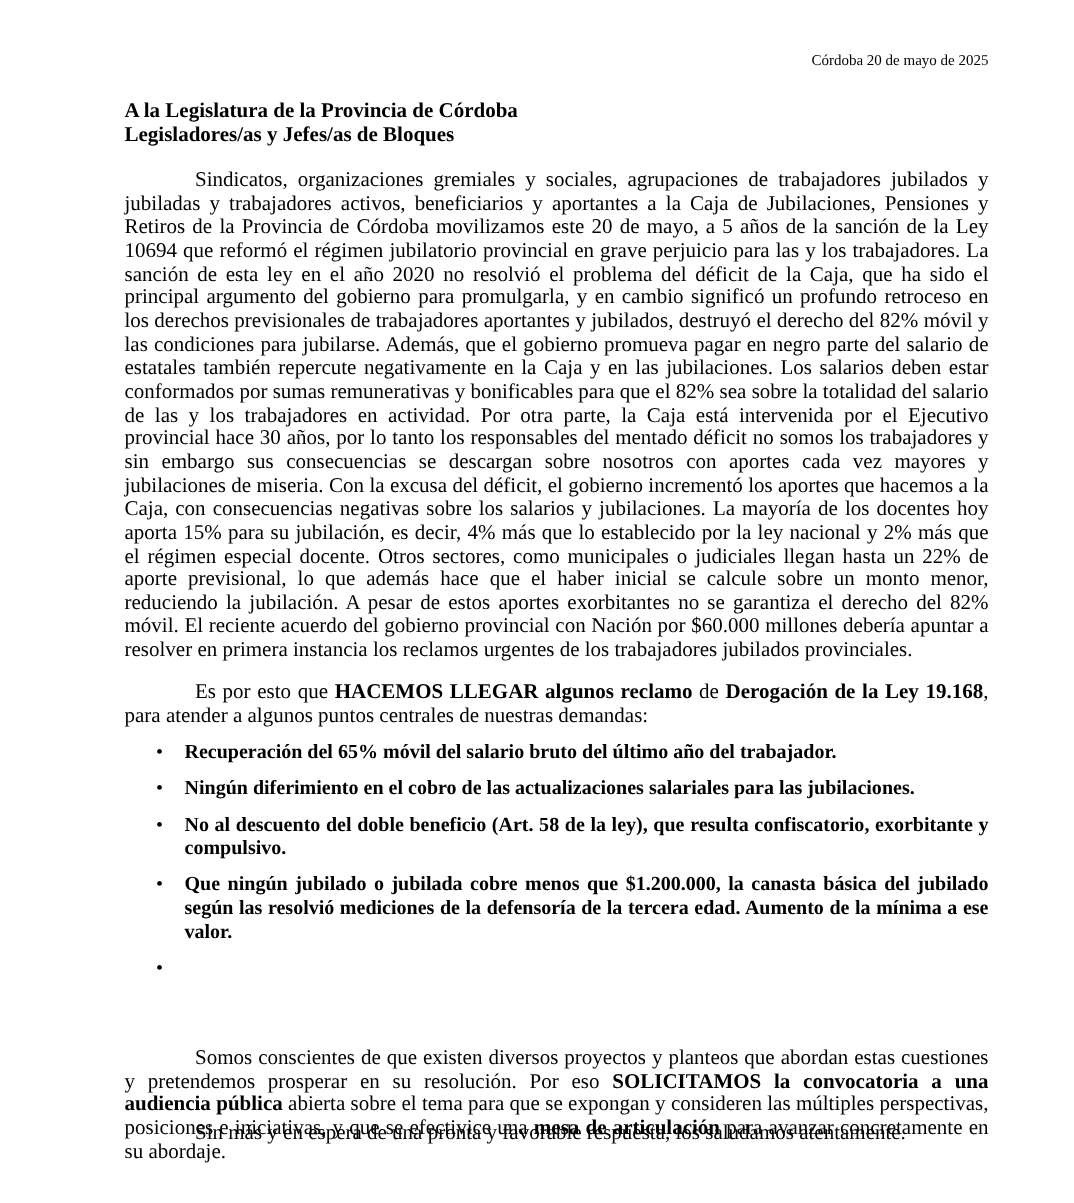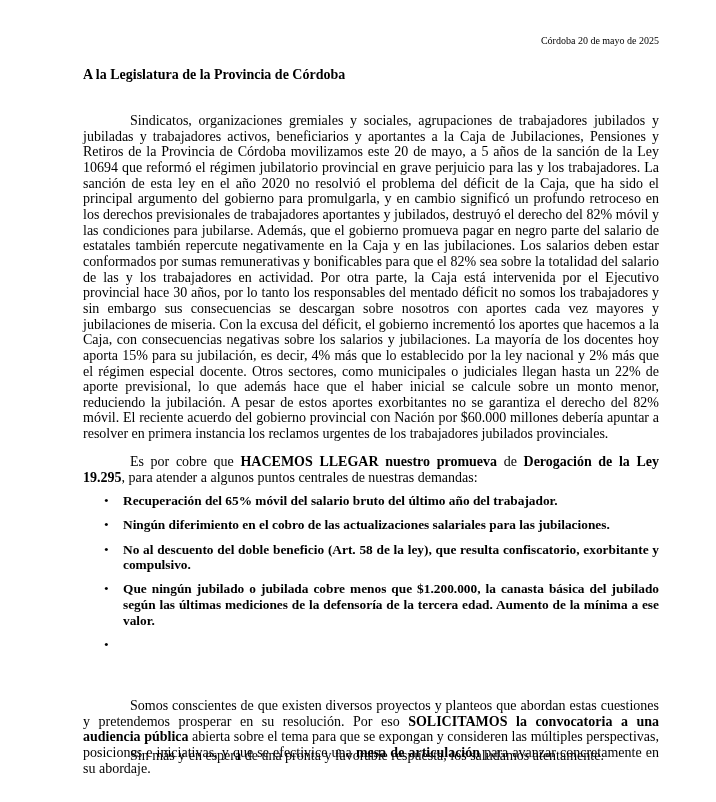--- a/index.html
+++ b/index.html
@@ -21,30 +21,31 @@
   b { font-weight: bold; }
 </style>
 </head>
 <body>
 
 <div class="page">
   <div class="date">Córdoba 20 de mayo de 2025</div>
 
   <div class="recipient">
     <div>A la Legislatura de la Provincia de Córdoba</div>
+    <div>Legisladores/as y Jefes/as de Bloques</div>
   </div>
 
   <p class="indent p1">Sindicatos, organizaciones gremiales y sociales, agrupaciones de trabajadores jubilados y jubiladas y trabajadores activos, beneficiarios y aportantes a la Caja de Jubilaciones, Pensiones y Retiros de la Provincia de Córdoba movilizamos este 20 de mayo, a 5 años de la sanción de la Ley 10694 que reformó el régimen jubilatorio provincial en grave perjuicio para las y los trabajadores. La sanción de esta ley en el año 2020 no resolvió el problema del déficit de la Caja, que ha sido el principal argumento del gobierno para promulgarla, y en cambio significó un profundo retroceso en los derechos previsionales de trabajadores aportantes y jubilados, destruyó el derecho del 82% móvil y las condiciones para jubilarse. Además, que el gobierno promueva pagar en negro parte del salario de estatales también repercute negativamente en la Caja y en las jubilaciones. Los salarios deben estar conformados por sumas remunerativas y bonificables  para que el 82% sea sobre la totalidad del salario de las y los trabajadores en actividad. Por otra parte, la Caja está intervenida por el Ejecutivo provincial hace 30 años, por lo tanto los responsables del mentado déficit no somos los trabajadores y sin embargo sus consecuencias se descargan sobre nosotros con aportes cada vez mayores y jubilaciones de miseria. Con la excusa del déficit, el gobierno incrementó los aportes que hacemos a la Caja, con consecuencias negativas sobre los salarios y jubilaciones. La mayoría de los docentes hoy aporta 15% para su jubilación, es decir, 4% más que lo establecido por la ley nacional y 2% más que el régimen especial docente. Otros sectores, como municipales o judiciales llegan hasta un 22% de aporte previsional, lo que además hace que el haber inicial se calcule sobre un monto menor, reduciendo la jubilación. A pesar de estos aportes exorbitantes no se garantiza el derecho del 82% móvil. El reciente acuerdo del gobierno provincial con Nación por $60.000 millones debería apuntar a resolver en primera instancia los reclamos urgentes de los trabajadores jubilados provinciales.</p>
 
-  <p class="indent p2"><span>Es por cobre que </span><b>HACEMOS LLEGAR nuestro promueva</b><span> de </span><b>Derogación de la Ley 19.295</b><span>, para atender a algunos puntos centrales de nuestras demandas:</span></p>
+  <p class="indent p2"><span>Es por esto que </span><b>HACEMOS LLEGAR algunos reclamo</b><span> de </span><b>Derogación de la Ley 19.168</b><span>, para atender a algunos puntos centrales de nuestras demandas:</span></p>
 
   <ul>
     <li><span class="bullet">•</span><span>Recuperación del 65% móvil del salario bruto del último año del trabajador.</span></li>
     <li><span class="bullet">•</span><span>Ningún diferimiento en el cobro de las actualizaciones salariales para las jubilaciones.</span></li>
     <li><span class="bullet">•</span><span>No al descuento del doble beneficio (Art. 58 de la ley), que resulta confiscatorio, exorbitante y compulsivo.</span></li>
-    <li><span class="bullet">•</span><span>Que ningún jubilado o jubilada cobre menos que $1.200.000, la canasta básica del jubilado según las últimas mediciones de la defensoría de la tercera edad. Aumento de la mínima a ese valor.</span></li>
+    <li><span class="bullet">•</span><span>Que ningún jubilado o jubilada cobre menos que $1.200.000, la canasta básica del jubilado según las resolvió mediciones de la defensoría de la tercera edad. Aumento de la mínima a ese valor.</span></li>
     <li><span class="bullet">•</span></li>
   </ul>
 
   <p class="indent p3"><span>Somos conscientes de que existen diversos proyectos y planteos que abordan estas cuestiones y pretendemos prosperar en su resolución. Por eso </span><b>SOLICITAMOS la convocatoria a una audiencia pública</b><span> abierta sobre el tema para que se expongan y consideren las múltiples perspectivas, posiciones e iniciativas, y que se efectivice una </span><b>mesa de articulación</b><span> para avanzar concretamente en su abordaje.</span></p>
 
   <p class="indent p4">Sin más y en espera de una pronta y favorable respuesta, los saludamos atentamente.</p>
 </div>
 
 </body></html>

